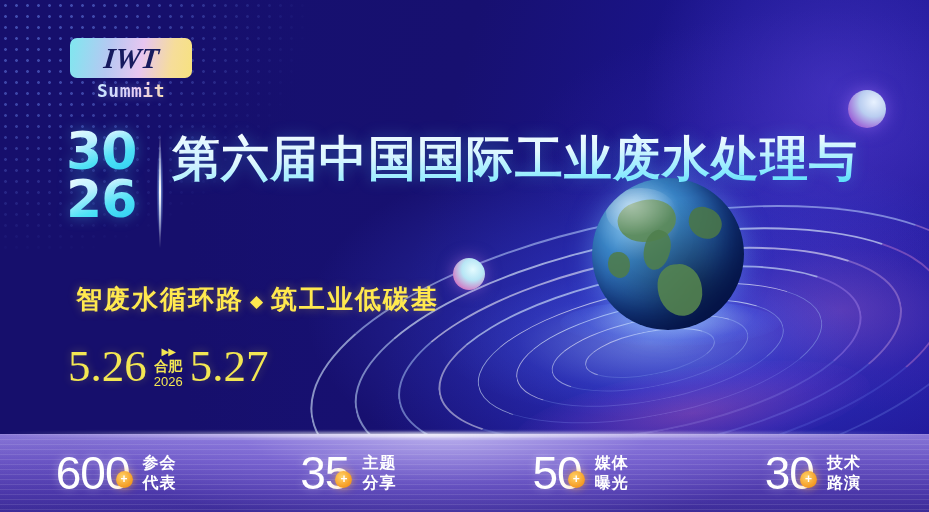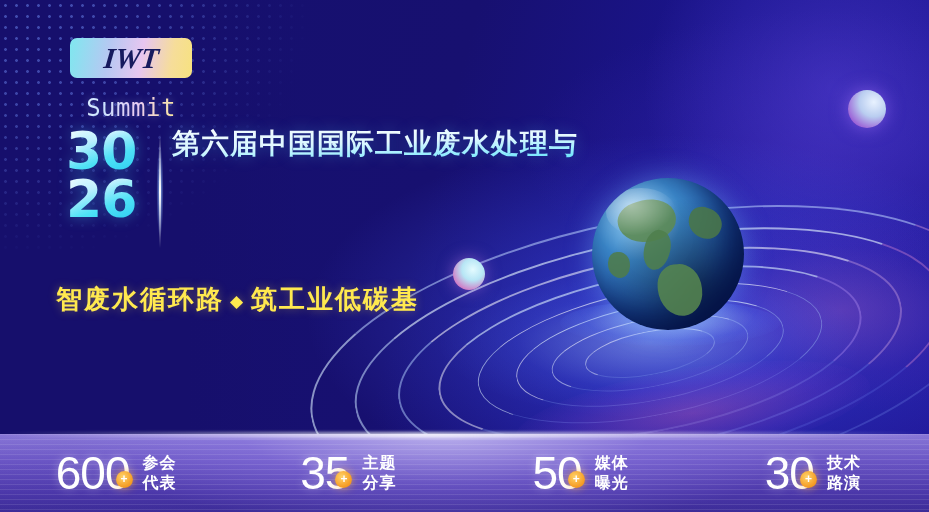--- a/index.html
+++ b/index.html
@@ -132,51 +132,51 @@
     background: linear-gradient(100deg, #7fe7ef 0%, #b6c8f2 32%, #e7c6f0 58%, #f6dd9a 82%, #f7e27f 100%);
     display: flex; align-items: center; justify-content: center;
   }
   .logo-badge span {
     font-family: "Liberation Serif", serif;
     font-style: italic; font-weight: 700;
     font-size: 29px; letter-spacing: 0px; color: #161a5e;
     transform: skewX(-6deg);
   }
   .logo-sub {
-    margin-top: 16px; text-align: center;
+    margin-top: 2px; text-align: center;
     font-family: "DejaVu Sans Mono", monospace;
-    font-weight: 400; font-size: 24px; letter-spacing: 0.5px;
+    font-weight: 700; font-size: 18px; letter-spacing: 0.5px;
     background: linear-gradient(100deg, #e9f7ff 0%, #cfe6ff 28%, #f0cdf2 55%, #ffe89a 85%, #fff1a8 100%);
     -webkit-background-clip: text; background-clip: text; color: transparent;
     text-shadow: 0 0 8px rgba(180,210,255,0.35);
   }
 
   
   .year { position: absolute; left: 66px; top: 128px; line-height: 0.92; }
   .year div {
     font-family: "DejaVu Sans", sans-serif;
     font-weight: 700; font-size: 52px; letter-spacing: -1px;
     background: linear-gradient(160deg, #ffffff 0%, #d8f6ff 30%, #4fe3f5 62%, #22c7ef 100%);
     -webkit-background-clip: text; background-clip: text; color: transparent;
     text-shadow: 0 0 14px rgba(80,220,255,0.35);
   }
 
   
   .title-main { position: absolute; left: 172px; top: 128px; }
   .title-main .line {
-    font-family: Liberation Mono, monospace;
-    font-weight: 700; font-size: 28px; letter-spacing: 1px; line-height: 1.28;
+    font-family: Liberation Sans, sans-serif;
+    font-weight: 700; font-size: 48px; letter-spacing: 1px; line-height: 1.28;
     background: linear-gradient(178deg, #ffffff 0%, #f2fdff 42%, #9af0ff 72%, #3fd8f7 100%);
     -webkit-background-clip: text; background-clip: text; color: transparent;
     text-shadow: 0 0 16px rgba(90,210,255,0.30);
     white-space: nowrap;
   }
 
   .slogan {
-    position: absolute; left: 56px; top: 282px;
+    position: absolute; left: 76px; top: 282px;
     font-family: "DejaVu Sans", sans-serif;
     font-weight: 700; font-size: 26px; letter-spacing: 2px;
     color: #ffe94f;
     text-shadow: 0 0 10px rgba(255,220,60,0.35);
     white-space: nowrap;
   }
   .slogan .sep { font-size: 17px; color: #ffe94f; padding: 0 6px; vertical-align: middle; }
 
   
   .date-row {
@@ -283,20 +283,29 @@
   <div class="streak"></div>
 
   <div class="title-main">
     <div class="line">第六届中国国际工业废水处理与</div>
   </div>
 
   <div class="slogan">
     <span>智废水循环路</span><span class="sep">◆</span><span>筑工业低碳基</span>
   </div>
 
+  <div class="date-row">
+    <span class="date-big">5.26</span>
+    <span class="date-city">
+      <span class="date-arrows">▶▶</span>
+      <span class="date-city-name" style="display:block">合肥</span>
+      <span class="date-city-year" style="display:block">2026</span>
+    </span>
+    <span class="date-big">5.27</span>
+  </div>
 
   <div class="stats">
     <div class="stat">
       <span class="stat-num">600</span>
       <span class="stat-plus">+</span>
       <span class="stat-label">
         <span style="display:block">参会</span>
         <span style="display:block">代表</span>
       </span>
     </div>

